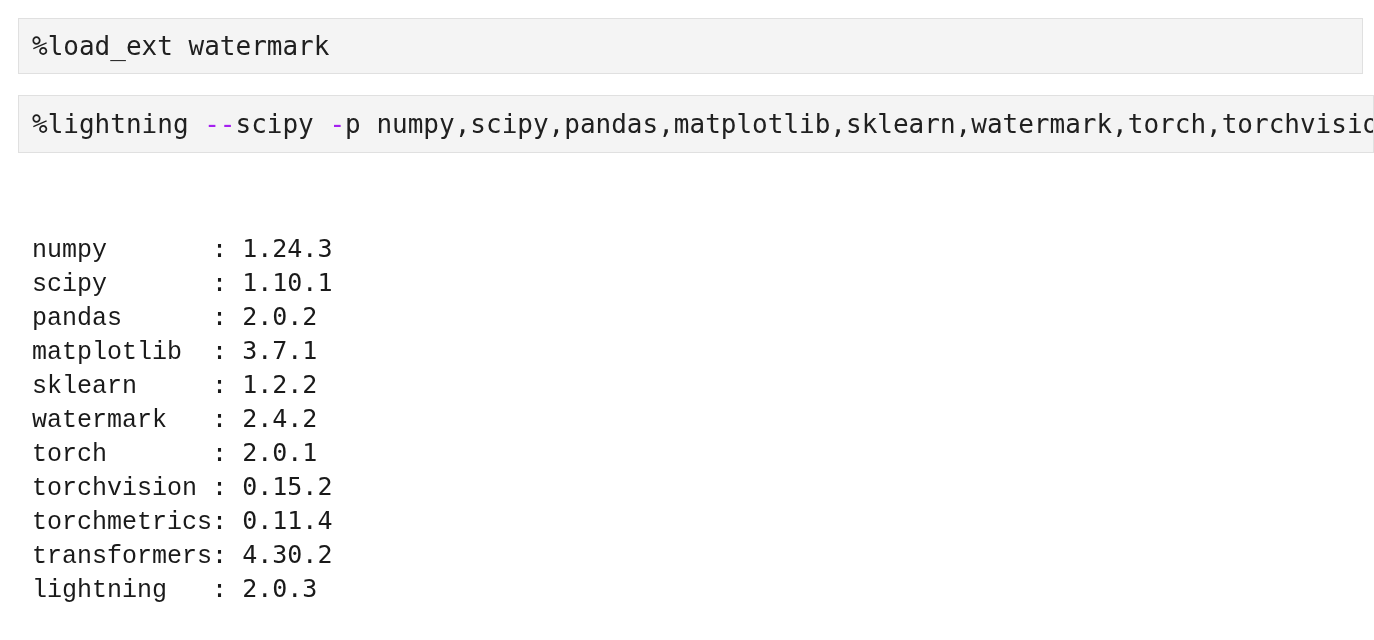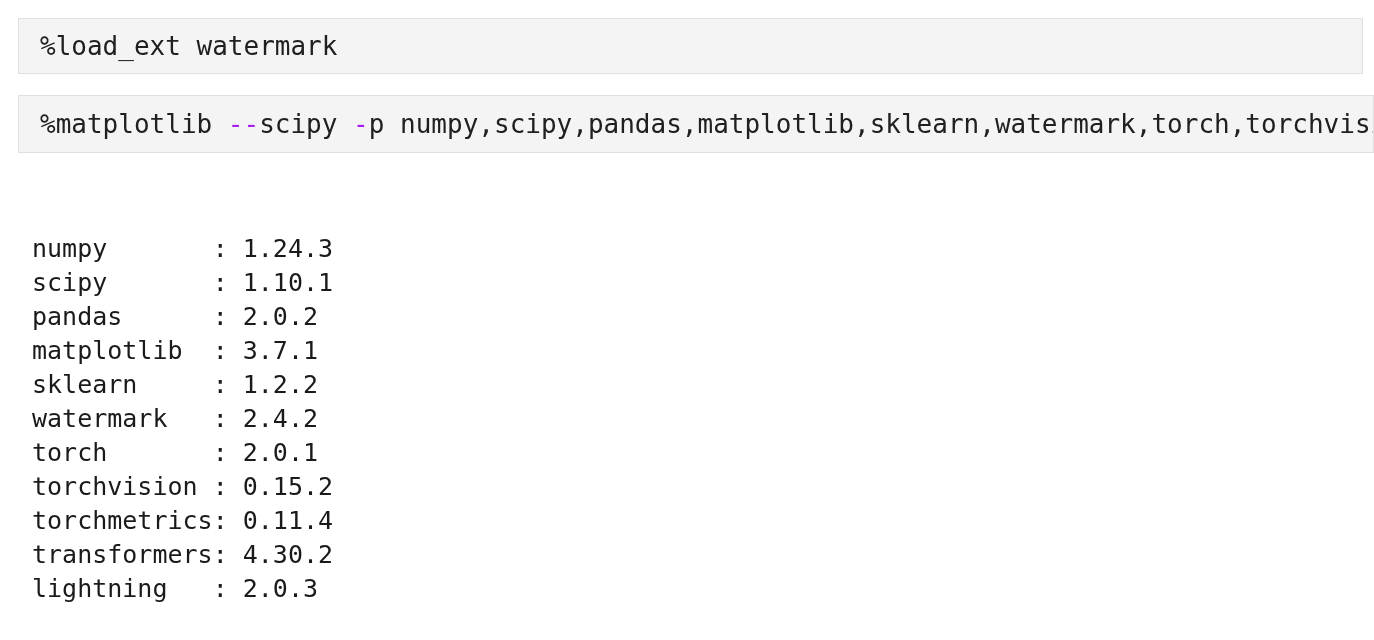--- a/index.html
+++ b/index.html
@@ -29,21 +29,21 @@
     border: 1px solid #e0e0e0;
     box-sizing: border-box;
     overflow: hidden;
     white-space: pre;
     font-family: "DejaVu Sans Mono", monospace;
     font-size: 26px;
     line-height: 1.0;
     color: #202020;
     display: flex;
     align-items: center;
-    padding-left: 21px;
+    padding-left: 13px;
   }
 
   #cell-1 {
     top: 18px;
     width: 1345px;
     height: 56px;
   }
 
   #cell-2 {
     top: 95px;
@@ -77,33 +77,34 @@
 
   .out-line {
     display: block;
     white-space: pre;
     height: 34px;
   }
 
   .pkg-name {
     display: inline-block;
     white-space: pre;
+    font-family: Liberation Mono, monospace;
   }
 </style>
 </head>
 <body>
 
 <div class="notebook">
 
   <div class="cell" id="cell-1">
     <span class="code-line">%load_ext watermark</span>
   </div>
 
   <div class="cell" id="cell-2">
-    <span class="code-line"><span>%matplotlib </span><span class="tok-flag">--</span><span>scipy</span><span> </span><span class="tok-flag">-</span><span>p </span><span>numpy,scipy,pandas,matplotlib,sklearn,watermark,torch,torchvision,torchmetrics,transformers,lightning</span></span>
+    <span class="code-line"><span>%lightning </span><span class="tok-flag">--</span><span>scipy</span><span> </span><span class="tok-flag">-</span><span>p </span><span>numpy,scipy,pandas,matplotlib,sklearn,watermark,torch,torchvision,torchmetrics,transformers,lightning</span></span>
   </div>
 
   <div class="output">
     <div id="pkg-lines"><span class="out-line"><span class="pkg-name">numpy       </span><span>: </span><span>1.24.3</span></span><span class="out-line"><span class="pkg-name">scipy       </span><span>: </span><span>1.10.1</span></span><span class="out-line"><span class="pkg-name">pandas      </span><span>: </span><span>2.0.2</span></span><span class="out-line"><span class="pkg-name">matplotlib  </span><span>: </span><span>3.7.1</span></span><span class="out-line"><span class="pkg-name">sklearn     </span><span>: </span><span>1.2.2</span></span><span class="out-line"><span class="pkg-name">watermark   </span><span>: </span><span>2.4.2</span></span><span class="out-line"><span class="pkg-name">torch       </span><span>: </span><span>2.0.1</span></span><span class="out-line"><span class="pkg-name">torchvision </span><span>: </span><span>0.15.2</span></span><span class="out-line"><span class="pkg-name">torchmetrics</span><span>: </span><span>0.11.4</span></span><span class="out-line"><span class="pkg-name">transformers</span><span>: </span><span>4.30.2</span></span><span class="out-line"><span class="pkg-name">lightning   </span><span>: </span><span>2.0.3</span></span></div>
     
     
   </div>
 
 </div>
 

